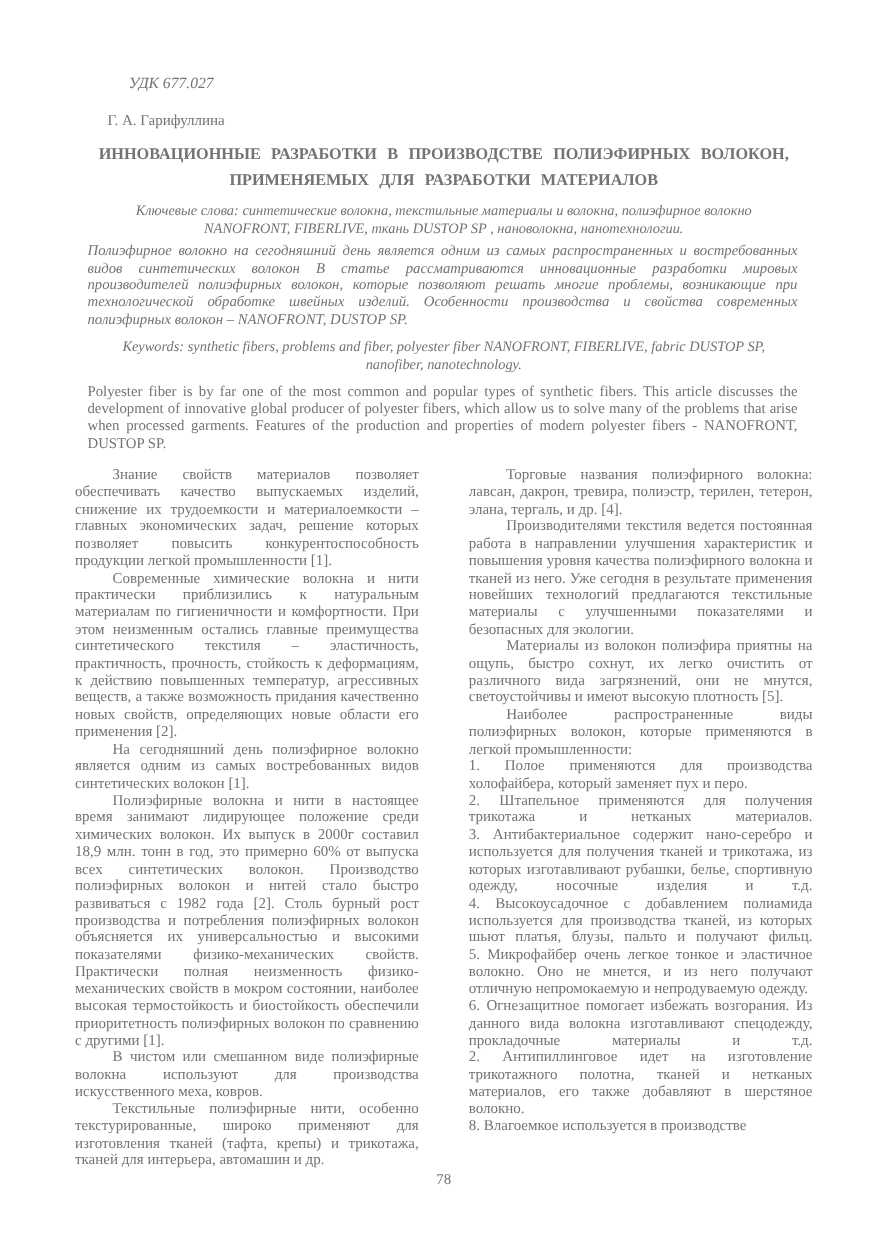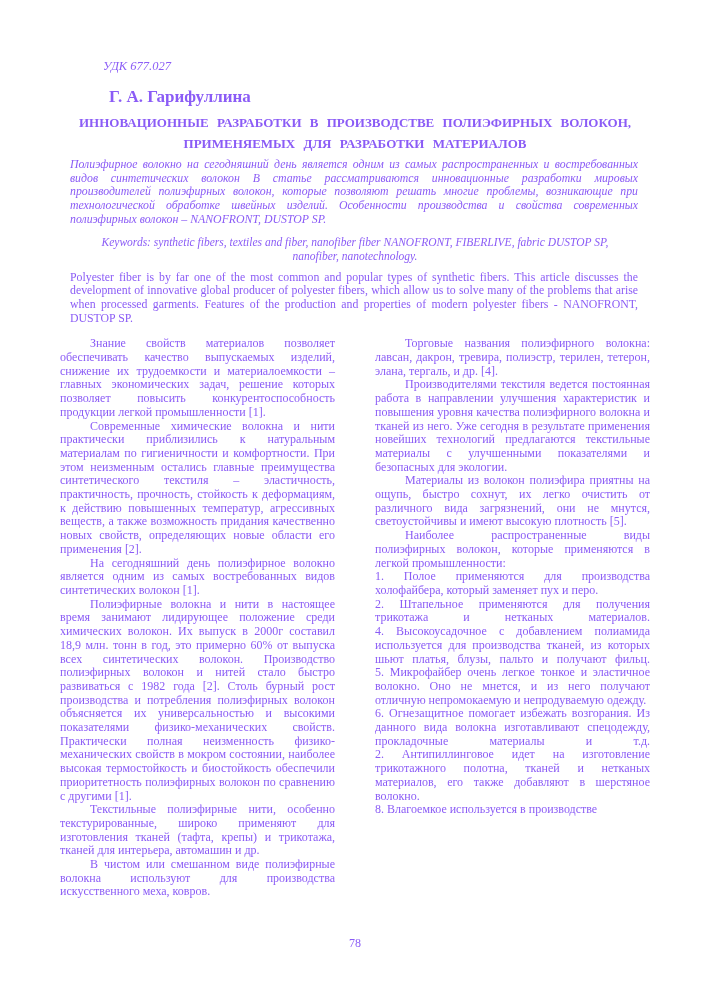--- a/index.html
+++ b/index.html
@@ -1,36 +1,36 @@
 <!DOCTYPE html>
 <html><head>
 <meta charset="utf-8">
 <style>
   html,body { margin:0; padding:0; background:#ffffff; }
   .page {
     position:relative;
     width:710px; height:1003px;
     background:#ffffff;
-    color:#8b5cf6;
+    color:#737373;
     font-family:"Liberation Serif","DejaVu Serif",serif;
     box-sizing:border-box;
     padding:60px 60px 0 60px;
     overflow:hidden;
   }
   .udk {
     margin-left:43px;
     font-style:italic;
     font-size:12.5px;
     line-height:13px;
   }
   .author {
-    margin-left:49px;
+    margin-left:26px;
     margin-top:17px;
-    font-weight:bold;
-    font-size:17px;
+    font-weight:normal;
+    font-size:12px;
     line-height:13px;
   }
   .title {
     margin:9px 0 0 0;
     text-align:center;
     font-weight:bold;
     font-size:13px;
     line-height:21px;
     word-spacing:5px;
   }
@@ -87,45 +87,47 @@
 <body>
 
 <div class="page">
 
   <div class="udk">УДК 677.027</div>
 
   <div class="author">Г. А. Гарифуллина</div>
 
   <h1 class="title"><span>ИННОВАЦИОННЫЕ РАЗРАБОТКИ В ПРОИЗВОДСТВЕ ПОЛИЭФИРНЫХ ВОЛОКОН,</span><br><span>ПРИМЕНЯЕМЫХ ДЛЯ РАЗРАБОТКИ МАТЕРИАЛОВ</span></h1>
 
+  <div class="keywords-ru">Ключевые слова: синтетические волокна, текстильные материалы и волокна, полиэфирное волокно NANOFRONT, FIBERLIVE, ткань DUSTOP SP , нановолокна, нанотехнологии.</div>
 
   <div class="abstract-ru">Полиэфирное волокно на сегодняшний день является одним из самых распространенных и востребованных видов синтетических волокон В статье рассматриваются инновационные разработки мировых производителей полиэфирных волокон, которые позволяют решать многие проблемы, возникающие при технологической обработке швейных изделий. Особенности производства и свойства современных полиэфирных волокон – NANOFRONT, DUSTOP SP.</div>
 
-  <div class="keywords-en">Keywords: synthetic fibers, textiles and fiber, nanofiber fiber NANOFRONT, FIBERLIVE, fabric DUSTOP SP, nanofiber, nanotechnology.</div>
+  <div class="keywords-en">Keywords: synthetic fibers, problems and fiber, polyester fiber NANOFRONT, FIBERLIVE, fabric DUSTOP SP, nanofiber, nanotechnology.</div>
 
   <div class="abstract-en">Polyester fiber is by far one of the most common and popular types of synthetic fibers. This article discusses the development of innovative global producer of polyester fibers, which allow us to solve many of the problems that arise when processed garments. Features of the production and properties of modern polyester fibers - NANOFRONT, DUSTOP SP.</div>
 
   <div class="columns">
 
     <div class="col">
       <p class="indent">Знание свойств материалов позволяет обеспечивать качество выпускаемых изделий, снижение их трудоемкости и материалоемкости – главных экономических задач, решение которых позволяет повысить конкурентоспособность продукции легкой промышленности [1].</p>
       <p class="indent">Современные химические волокна и нити практически приблизились к натуральным материалам по гигиеничности и комфортности. При этом неизменным остались главные преимущества синтетического текстиля – эластичность, практичность, прочность, стойкость к деформациям, к действию повышенных температур, агрессивных веществ, а также возможность придания качественно новых свойств, определяющих новые области его применения [2].</p>
       <p class="indent">На сегодняшний день полиэфирное волокно является одним из самых востребованных видов синтетических волокон [1].</p>
       <p class="indent">Полиэфирные волокна и нити в настоящее время занимают лидирующее положение среди химических волокон. Их выпуск в 2000г составил 18,9 млн. тонн в год, это примерно 60% от выпуска всех синтетических волокон. Производство полиэфирных волокон и нитей стало быстро развиваться с 1982 года [2]. Столь бурный рост производства и потребления полиэфирных волокон объясняется их универсальностью и высокими показателями физико-механических свойств. Практически полная неизменность физико-механических свойств в мокром состоянии, наиболее высокая термостойкость и биостойкость обеспечили приоритетность полиэфирных волокон по сравнению с другими [1].</p>
+      <p class="indent">В чистом или смешанном виде полиэфирные волокна используют для производства искусственного меха, ковров.</p>
       <p class="indent">Текстильные полиэфирные нити, особенно текстурированные, широко применяют для изготовления тканей (тафта, крепы) и трикотажа, тканей для интерьера, автомашин и др.</p>
-      <p class="indent">В чистом или смешанном виде полиэфирные волокна используют для производства искусственного меха, ковров.</p>
     </div>
 
     <div class="col">
       <p class="indent">Торговые названия полиэфирного волокна: лавсан, дакрон, тревира, полиэстр, терилен, тетерон, элана, тергаль, и др. [4].</p>
       <p class="indent">Производителями текстиля ведется постоянная работа в направлении улучшения характеристик и повышения уровня качества полиэфирного волокна и тканей из него. Уже сегодня в результате применения новейших технологий предлагаются текстильные материалы с улучшенными показателями и безопасных для экологии.</p>
       <p class="indent">Материалы из волокон полиэфира приятны на ощупь, быстро сохнут, их легко очистить от различного вида загрязнений, они не мнутся, светоустойчивы и имеют высокую плотность [5].</p>
       <p class="indent">Наиболее распространенные виды полиэфирных волокон, которые применяются в легкой промышленности:</p>
       <p class="item">1. Полое применяются для производства холофайбера, который заменяет пух и перо.</p>
       <p class="item force">2. Штапельное применяются для получения трикотажа и нетканых материалов.</p>
+      <p class="item force">3. Антибактериальное содержит нано-серебро и используется для получения тканей и трикотажа, из которых изготавливают рубашки, белье, спортивную одежду, носочные изделия и т.д.</p>
       <p class="item force">4. Высокоусадочное с добавлением полиамида используется для производства тканей, из которых шьют платья, блузы, пальто и получают фильц.</p>
       <p class="item">5. Микрофайбер очень легкое тонкое и эластичное волокно. Оно не мнется, и из него получают отличную непромокаемую и непродуваемую одежду.</p>
       <p class="item force">6. Огнезащитное помогает избежать возгорания. Из данного вида волокна изготавливают спецодежду, прокладочные материалы и т.д.</p>
       <p class="item">2. Антипиллинговое идет на изготовление трикотажного полотна, тканей и нетканых материалов, его также добавляют в шерстяное волокно.</p>
       <p class="item">8. Влагоемкое используется в производстве</p>
     </div>
 
   </div>
 
   <div class="page-number">78</div>

